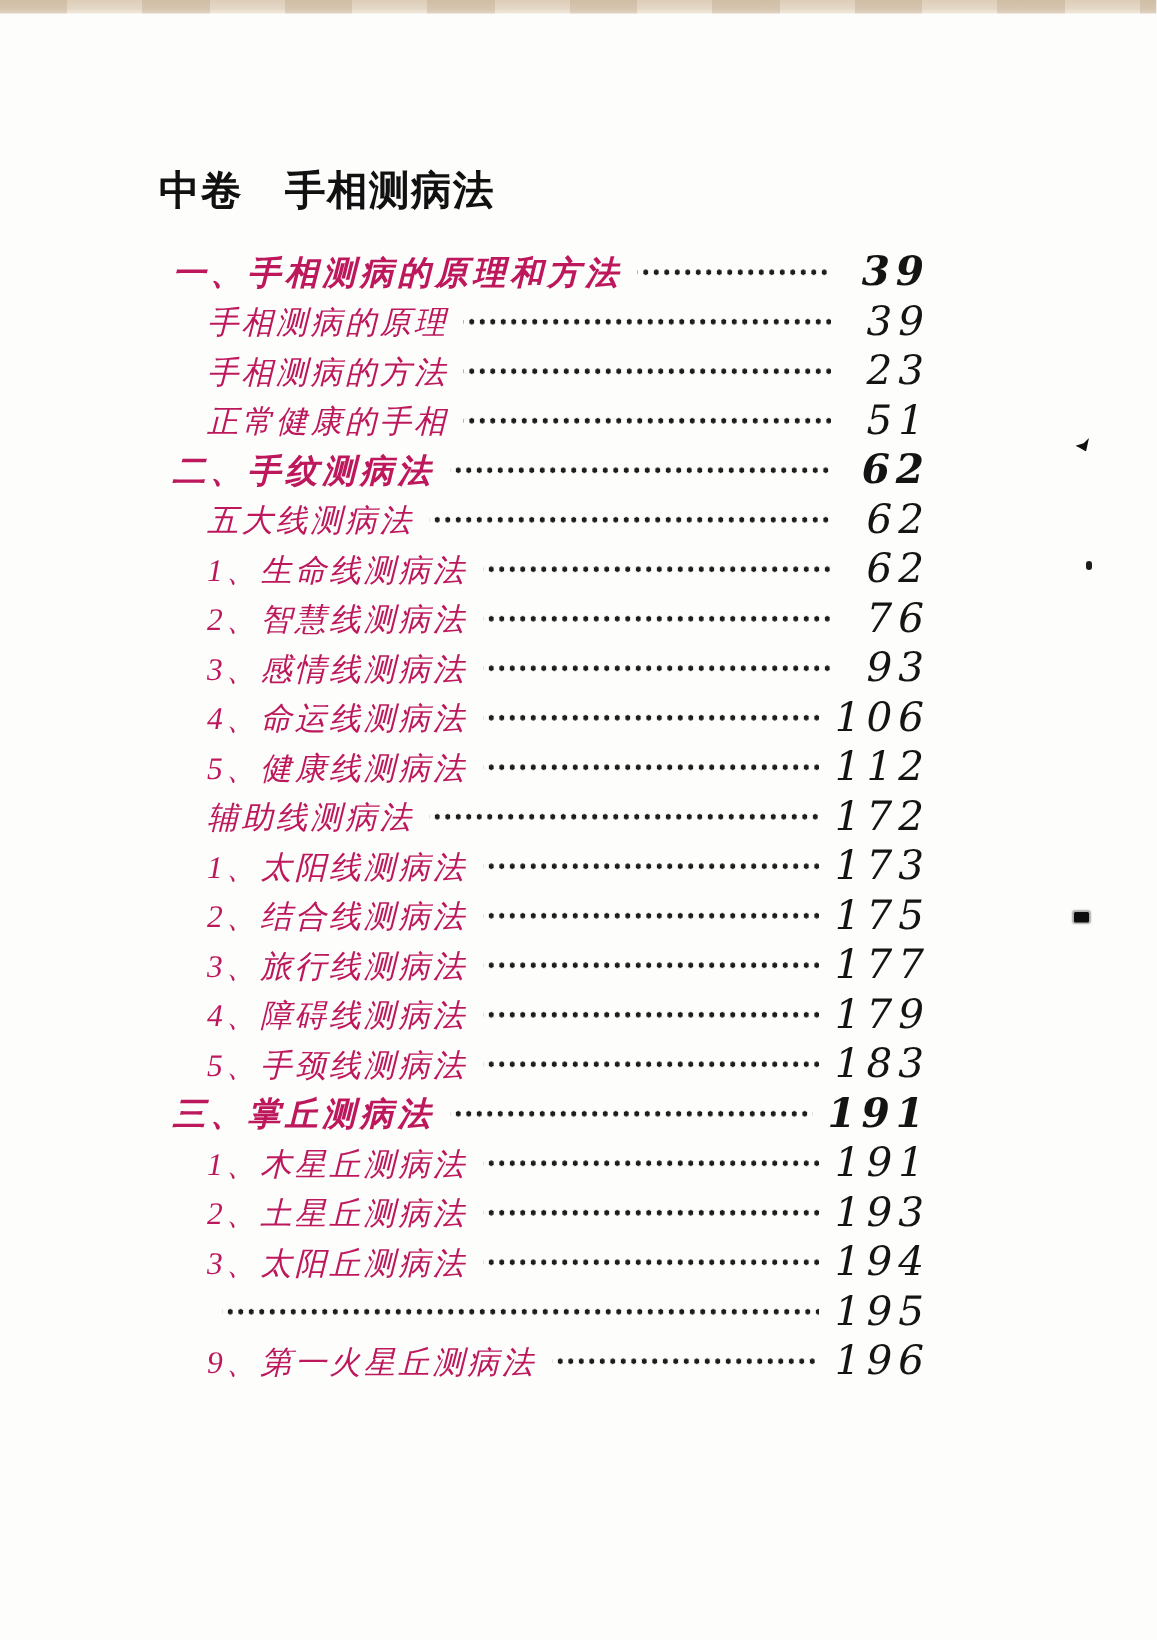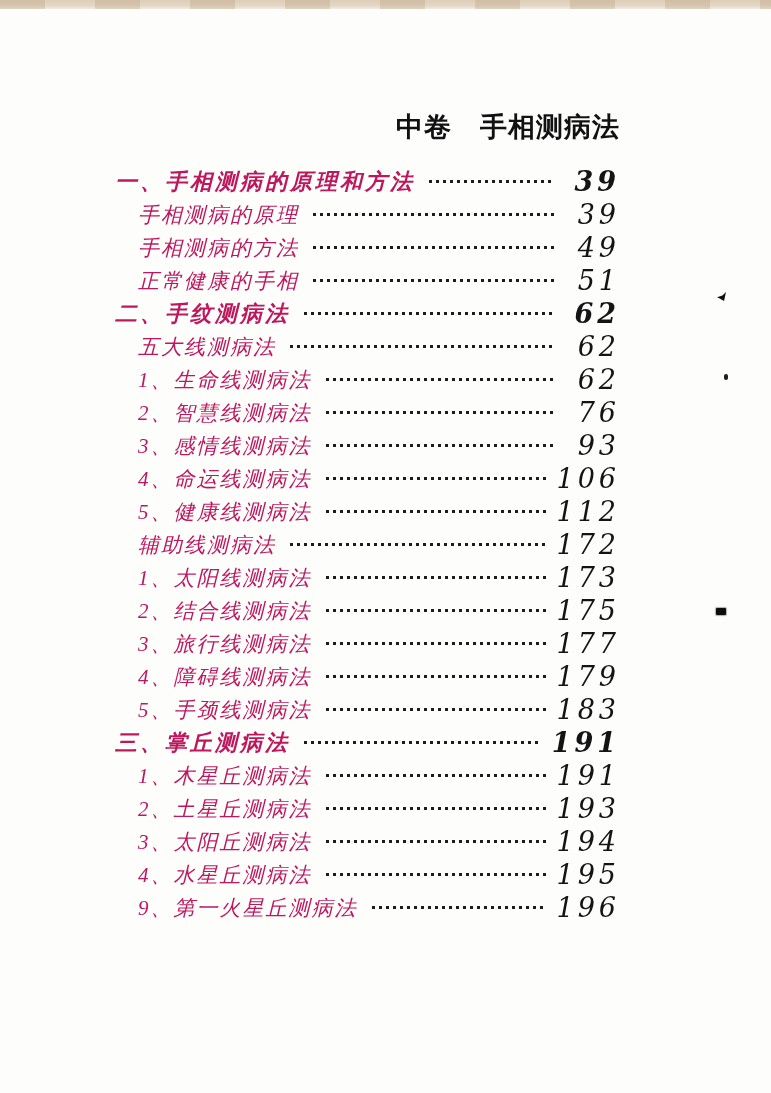--- a/index.html
+++ b/index.html
@@ -34,21 +34,20 @@
     width: 530px;
   }
   .title {
     margin: 0 0 23px 16px;
     font-family: "Liberation Sans", "DejaVu Sans", sans-serif;
     font-weight: bold;
     font-size: 27px;
     line-height: 30px;
     letter-spacing: 1px;
     color: #111;
-    text-align: right;
   }
   .toc {
     width: 100%;
   }
   .row {
     display: flex;
     align-items: center;
     height: 33px;
     font-size: 21px;
     letter-spacing: 2px;
@@ -125,21 +124,21 @@
 
   <div class="row level-2">
     <span class="label">手相测病的原理</span>
     <span class="leader"></span>
     <span class="pagenum">39</span>
   </div>
 
   <div class="row level-2">
     <span class="label">手相测病的方法</span>
     <span class="leader"></span>
-    <span class="pagenum">49</span>
+    <span class="pagenum">23</span>
   </div>
 
   <div class="row level-2">
     <span class="label">正常健康的手相</span>
     <span class="leader"></span>
     <span class="pagenum">51</span>
   </div>
 
 
   <div class="row level-1">
@@ -238,21 +237,20 @@
     <span class="pagenum">193</span>
   </div>
 
   <div class="row level-2">
     <span class="label">3、太阳丘测病法</span>
     <span class="leader"></span>
     <span class="pagenum">194</span>
   </div>
 
   <div class="row level-2">
-    <span class="label">4、水星丘测病法</span>
     <span class="leader"></span>
     <span class="pagenum">195</span>
   </div>
 
   <div class="row level-2">
     <span class="label">9、第一火星丘测病法</span>
     <span class="leader"></span>
     <span class="pagenum">196</span>
   </div>
 </div>

